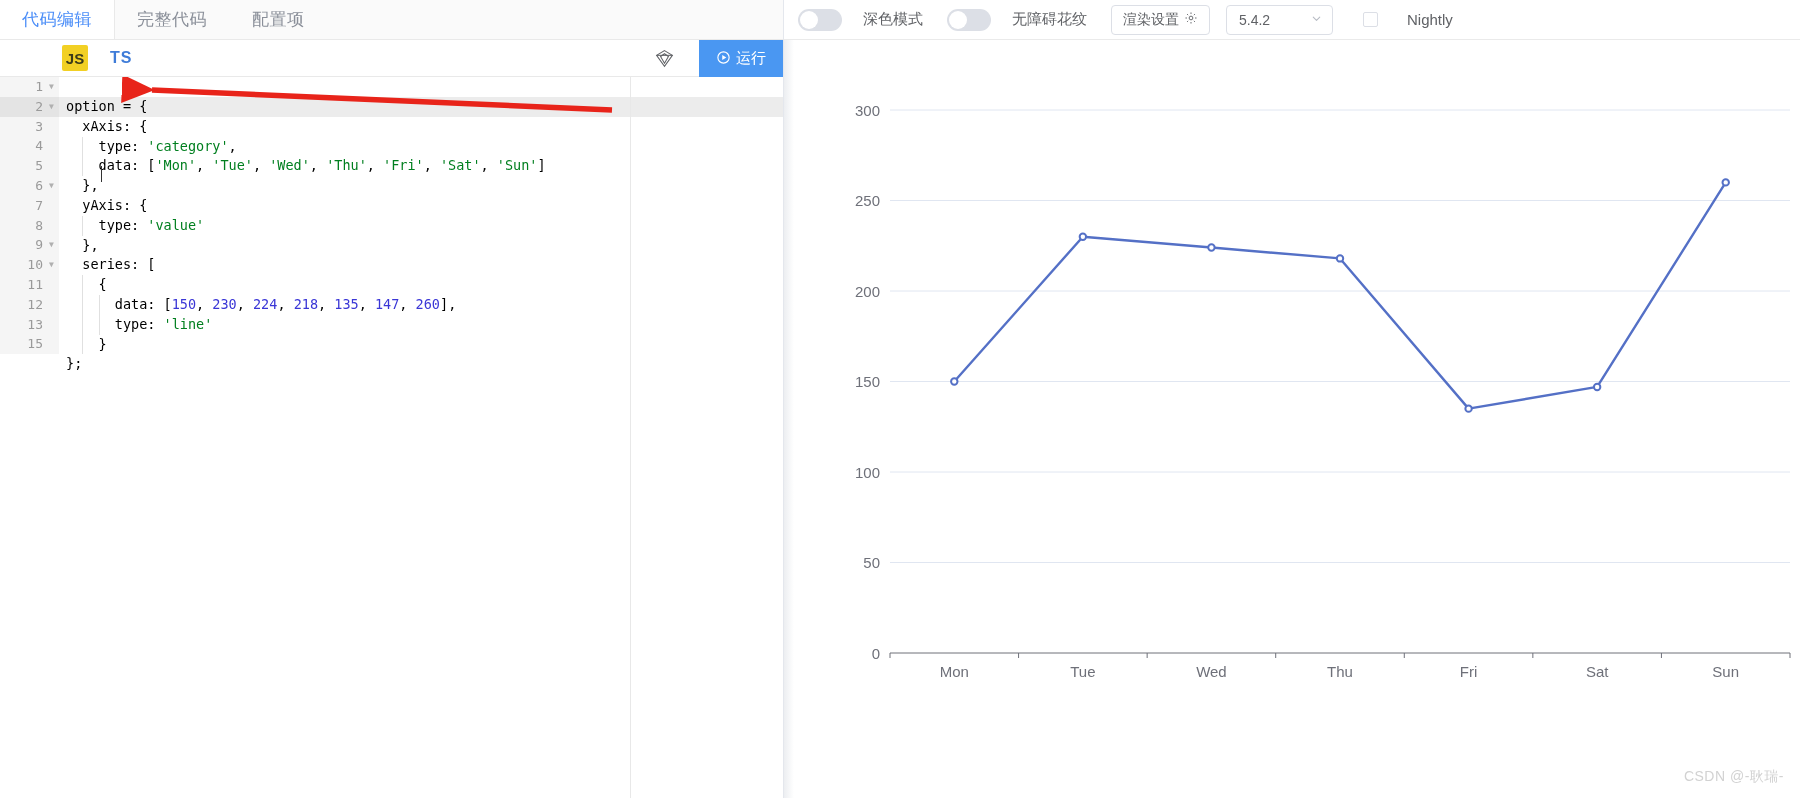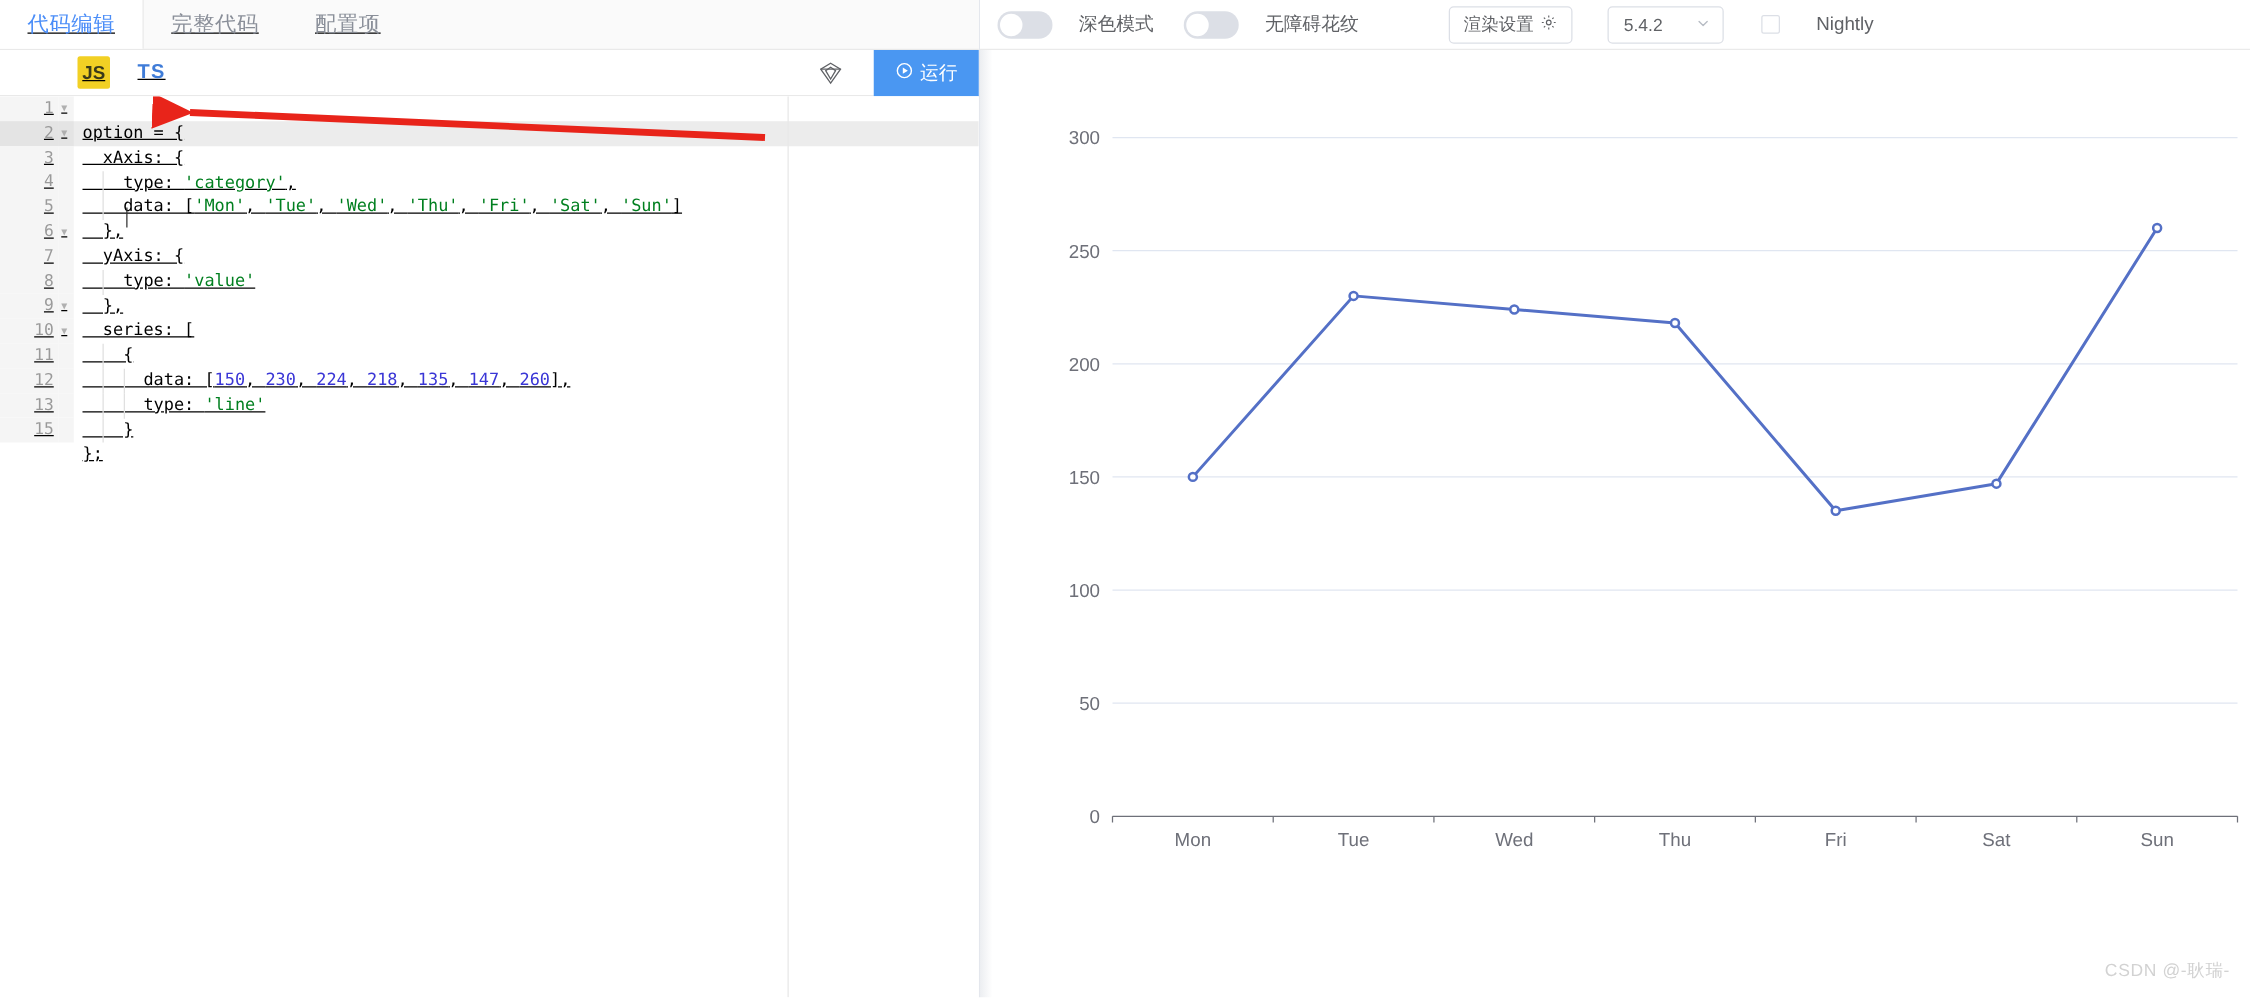--- a/index.html
+++ b/index.html
@@ -13,21 +13,20 @@
   #root { position: relative; width: 1800px; height: 798px; display: flex; }
 
   
   #left-pane {
     width: 784px;
     height: 798px;
     background: #fff;
     position: relative;
     border-right: 1px solid #e4e7ed;
     flex: 0 0 784px;
-    text-decoration: underline;
   }
   #tabbar {
     height: 40px;
     display: flex;
     align-items: stretch;
     background: #fafafa;
     border-bottom: 1px solid #e9e9e9;
   }
   .tab {
     padding: 0 22px;
@@ -220,35 +219,34 @@
     background: #fff;
     font-size: 14px;
     color: #606266;
     display: flex;
     align-items: center;
     gap: 5px;
     padding: 0 11px;
     cursor: pointer;
     white-space: nowrap;
     font-family: "Liberation Sans", sans-serif;
-    margin-left: 48px;
   }
   .tb-select {
     height: 30px;
-    width: 93px;
+    width: 107px;
     border: 1px solid #dcdfe6;
     border-radius: 4px;
     background: #fff;
     font-size: 14px;
     color: #606266;
     display: flex;
     align-items: center;
     justify-content: space-between;
     padding: 0 9px 0 12px;
-    margin-left: 16px;
+    margin-left: 4px;
     cursor: pointer;
   }
   .chk-wrap {
     display: flex; align-items: center; gap: 9px;
     margin-left: 18px; cursor: pointer;
   }
   .chk {
     width: 15px; height: 15px;
     border: 1px solid #dcdfe6;
     border-radius: 2px;

